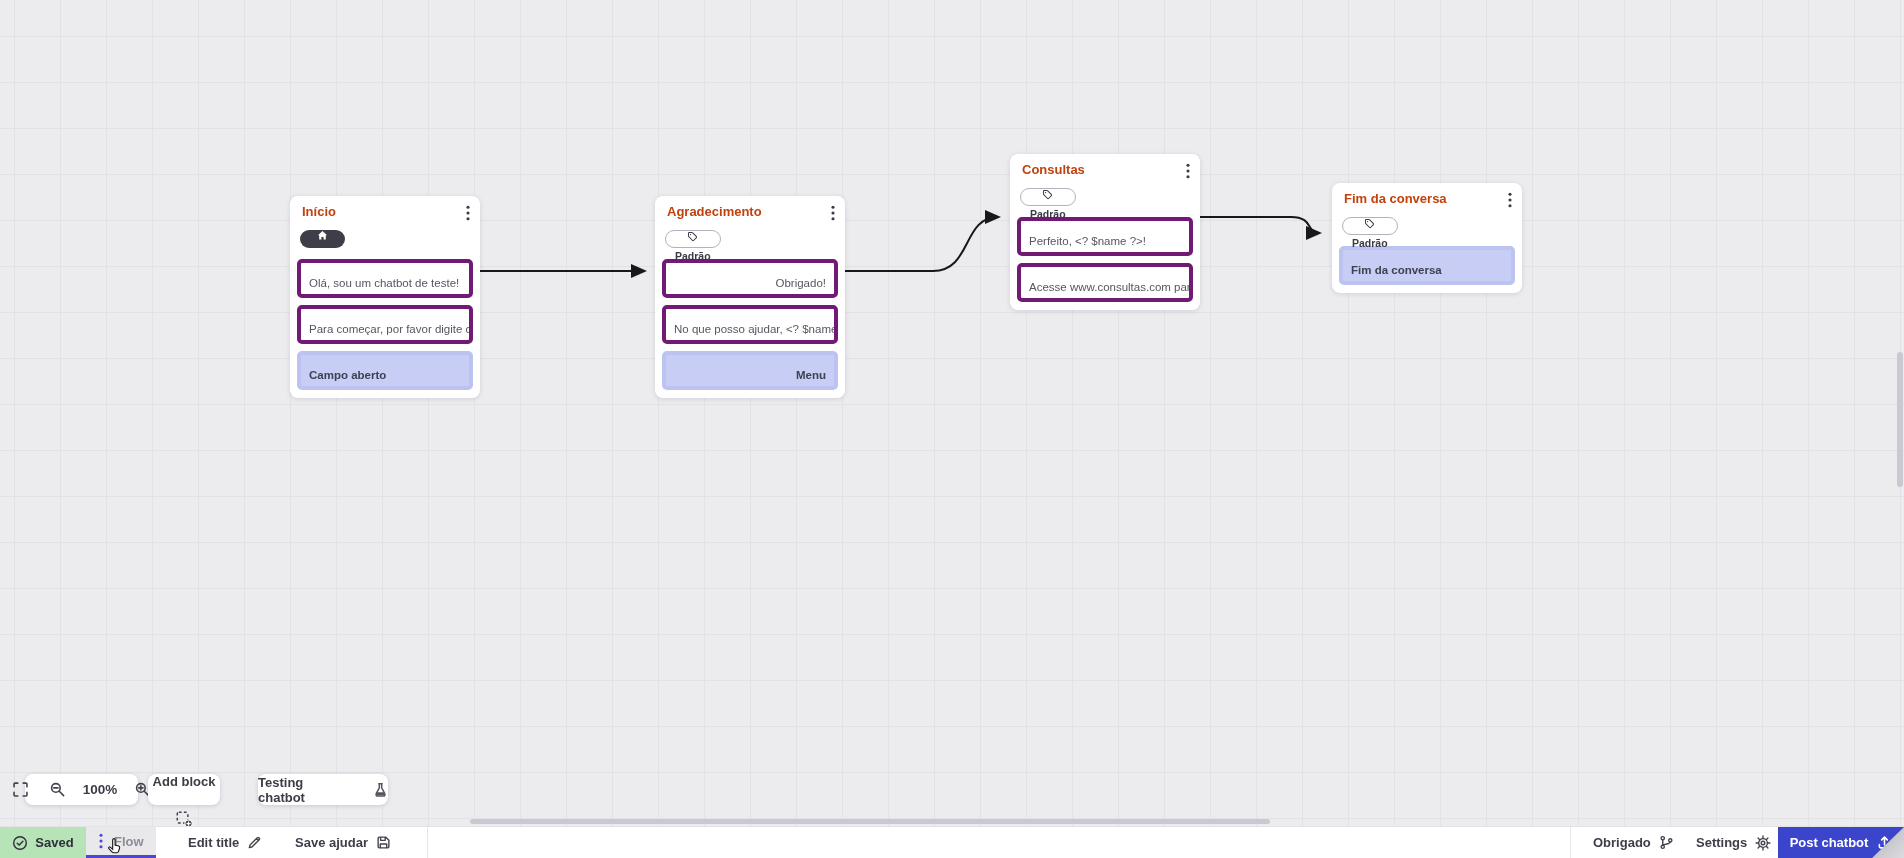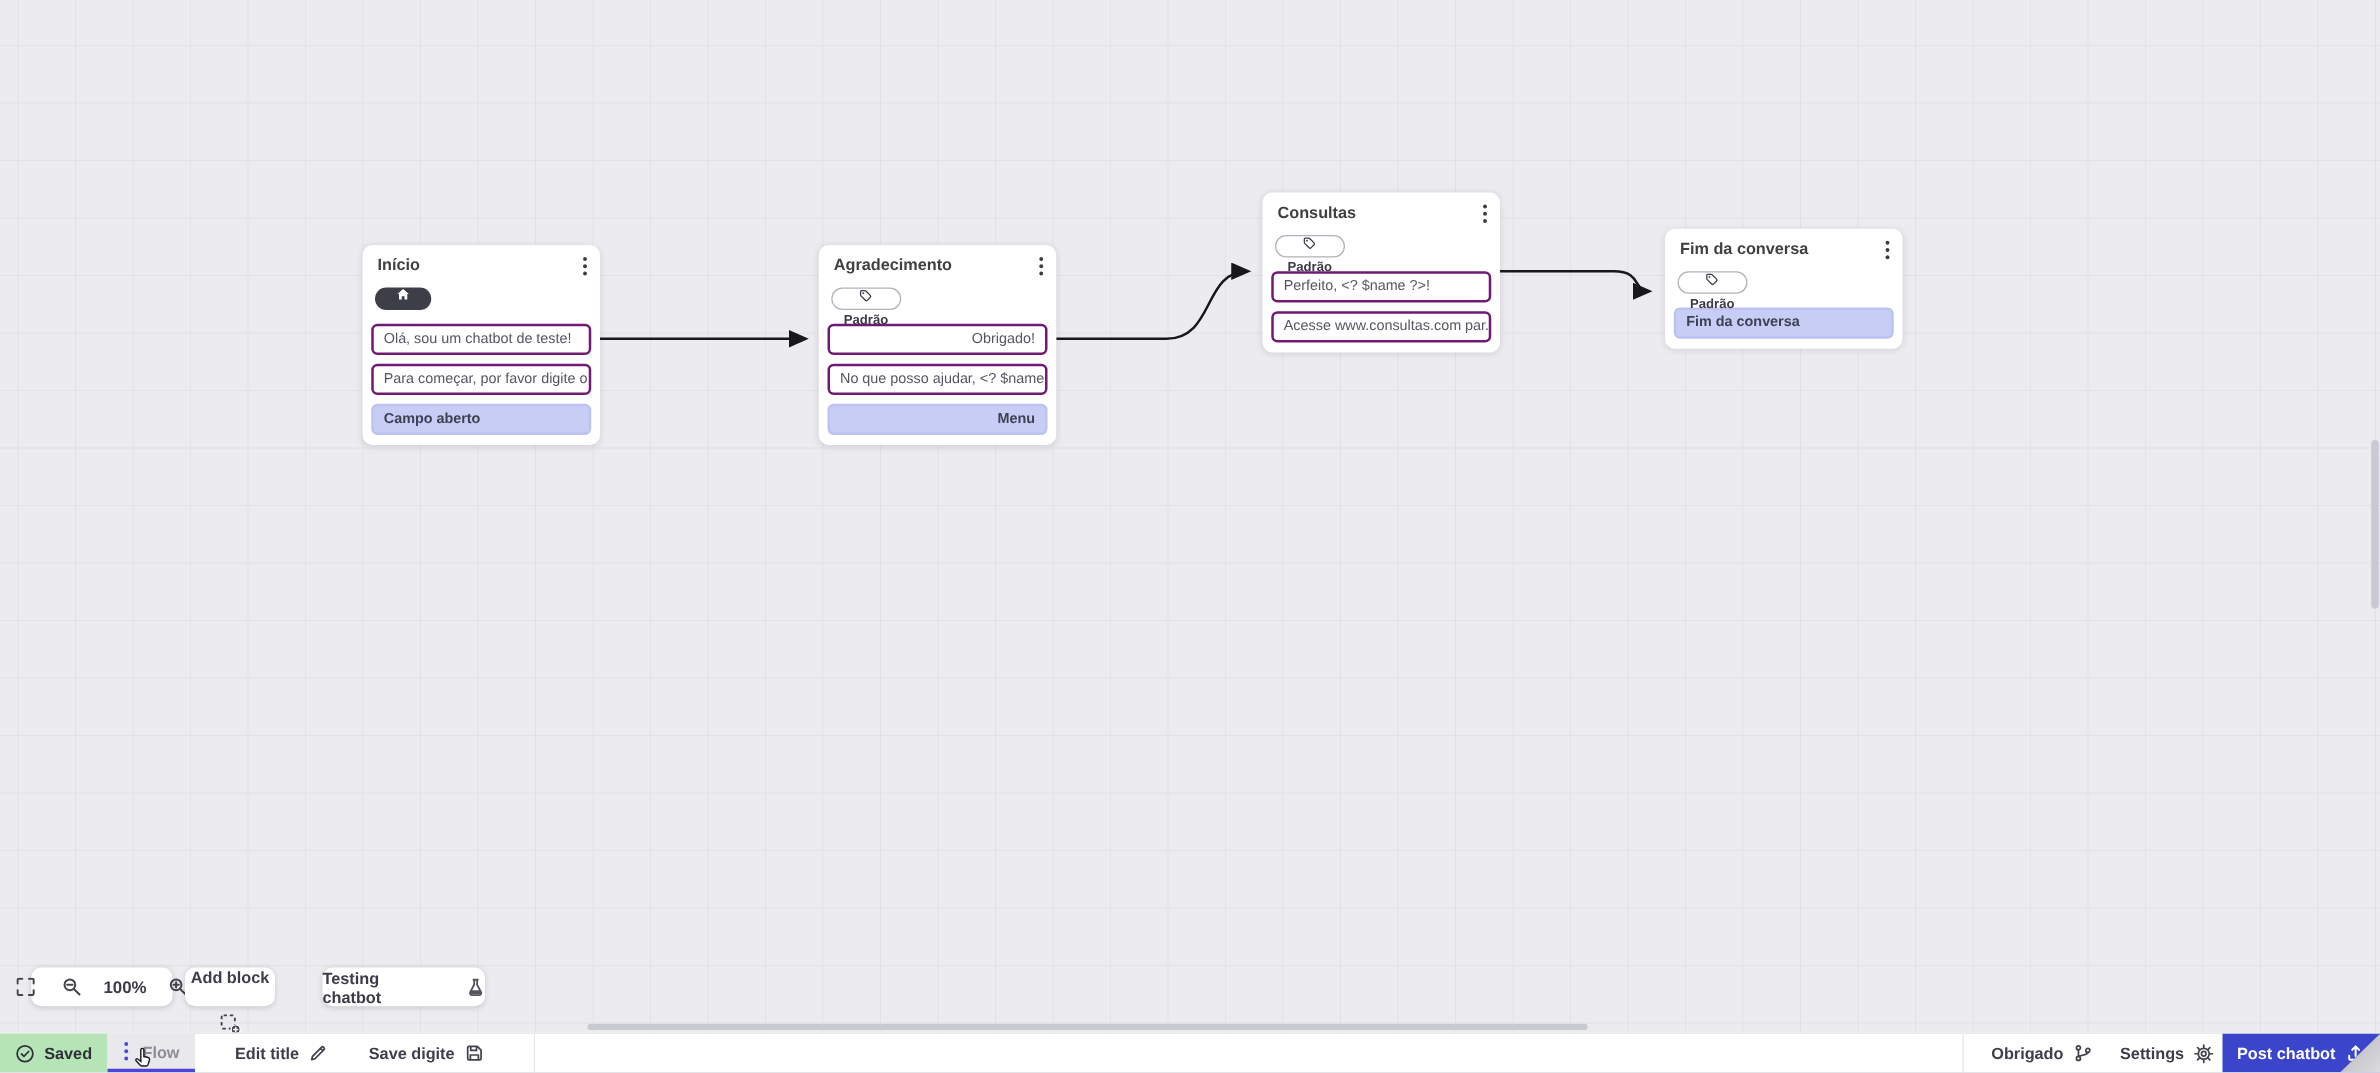--- a/index.html
+++ b/index.html
@@ -15,29 +15,29 @@
       linear-gradient(90deg,#e2e2e6 1px, transparent 1px);
     background-size:46px 46px;
     background-position:14px 36px;
   }
   svg.wires{position:absolute;inset:0;pointer-events:none;}
 
   
   .node{position:absolute;width:190px;background:#fff;border-radius:8px;
         box-shadow:0 1px 5px rgba(40,40,80,.14);padding:8px 7px 8px;}
   .node-header{display:flex;justify-content:space-between;align-items:flex-start;padding:0 3px 0 5px;height:16px;}
-  .node-title{font-size:13px;font-weight:700;color:#404040;line-height:15px;white-space:nowrap;}
+  .node-title{font-size:13px;font-weight:700;color:#c2410c;line-height:15px;white-space:nowrap;}
   .kebab{margin-top:1px;cursor:pointer;}
   .badge-row{margin:10px 0 0 3px;height:18px;display:flex;}
   .badge{display:inline-flex;align-items:center;gap:5px;font-size:10.5px;font-weight:700;
          padding:0 9px;height:18px;border-radius:10px;line-height:18px;flex-direction:column;}
   .badge.dark{background:#3e3e49;color:#fff;}
   .badge.outline{background:#fff;color:#3b3b47;border:1px solid #b2b2bc;}
   .rows{margin-top:11px;}
-  .row{border:2px solid #701a75;background:#fff;border-radius:5px;padding:3px 8px 4px;
+  .row{border:4px solid #701a75;background:#fff;border-radius:5px;padding:13px 8px 4px;
        font-size:11.5px;line-height:14px;color:#565662;margin-top:7px;
        white-space:nowrap;overflow:hidden;}
   .row:first-child{margin-top:0;}
   .row.action{background:#c7cdf4;border-color:#bcc3f0;color:#3e4152;font-weight:600;}
 
   
   .pill{position:absolute;top:774px;height:31px;background:#fff;border-radius:8px;
         box-shadow:0 1px 4px rgba(40,40,70,.18);display:flex;align-items:center;
         color:#3c3c48;font-weight:600;font-size:13px;cursor:pointer;gap:11px;}
   .pill .gap{width:9px;}
@@ -275,21 +275,21 @@
     <div class="bb edittitle">
       <span>Edit title</span>
       <span class="icon">
         <svg width="15" height="15" viewBox="0 0 14 14" fill="none" stroke="#43434e" stroke-width="1.3" stroke-linecap="round" stroke-linejoin="round">
             <path d="M2.2 11.8 L2.8 9.4 L9.6 2.6 A1 1 0 0 1 11 2.6 L11.4 3 A1 1 0 0 1 11.4 4.4 L4.6 11.2 L2.2 11.8 Z M8.8 3.4 L10.6 5.2"></path>
           </svg>
       </span>
     </div>
 
     <div class="bb savechanges">
-      <span>Save digite</span>
+      <span>Save ajudar</span>
       <span class="icon">
         <svg width="15" height="15" viewBox="0 0 14 14" fill="none" stroke="#43434e" stroke-width="1.3" stroke-linejoin="round">
             <path d="M2 3 A1 1 0 0 1 3 2 H9.2 L12 4.8 V11 A1 1 0 0 1 11 12 H3 A1 1 0 0 1 2 11 Z M4.3 2.2 V5 H8.6 V2.2 M4 12 V8.4 H10 V12"></path>
           </svg>
       </span>
     </div>
 
     <div class="sep" style="left:427px;"></div>
     <div class="sep" style="left:1570px;"></div>
 

